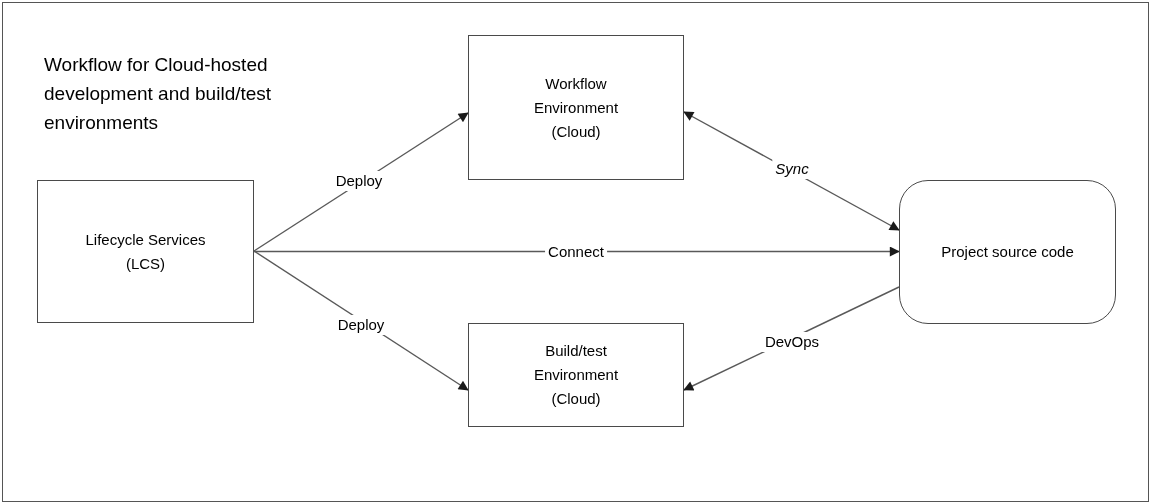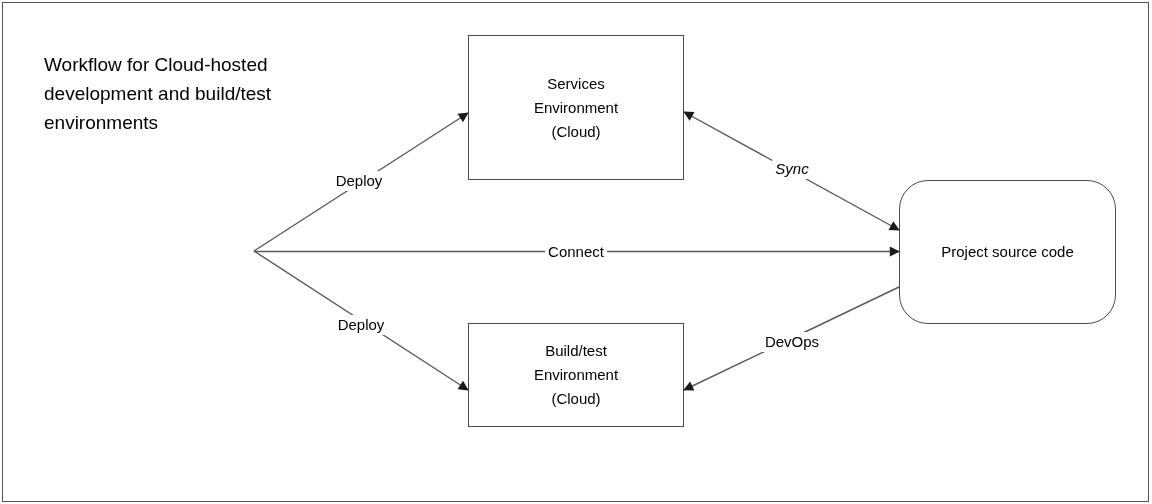--- a/index.html
+++ b/index.html
@@ -92,23 +92,27 @@
         <path d="M 0 0 L 10 5 L 0 10 z"></path>
       </marker>
     </defs>
     <line x1="254" y1="251" x2="468" y2="113" marker-end="url(#arrowhead)"></line>
     <line x1="254" y1="251.5" x2="899" y2="251.5" marker-end="url(#arrowhead)"></line>
     <line x1="254" y1="251" x2="468" y2="390" marker-end="url(#arrowhead)"></line>
     <line x1="684" y1="112" x2="899" y2="230" marker-start="url(#arrowhead)" marker-end="url(#arrowhead)"></line>
     <line x1="899" y1="287" x2="684" y2="390" marker-end="url(#arrowhead)"></line>
   </svg>
 
+  <div id="node-lcs" class="node">
+    <div>Lifecycle Services</div>
+    <div>(LCS)</div>
+  </div>
 
   <div id="node-dev" class="node">
-    <div>Services</div>
+    <div>Workflow</div>
     <div>Environment</div>
     <div>(Cloud)</div>
   </div>
 
   <div id="node-buildtest" class="node">
     <div>Build/test</div>
     <div>Environment</div>
     <div>(Cloud)</div>
   </div>
 

